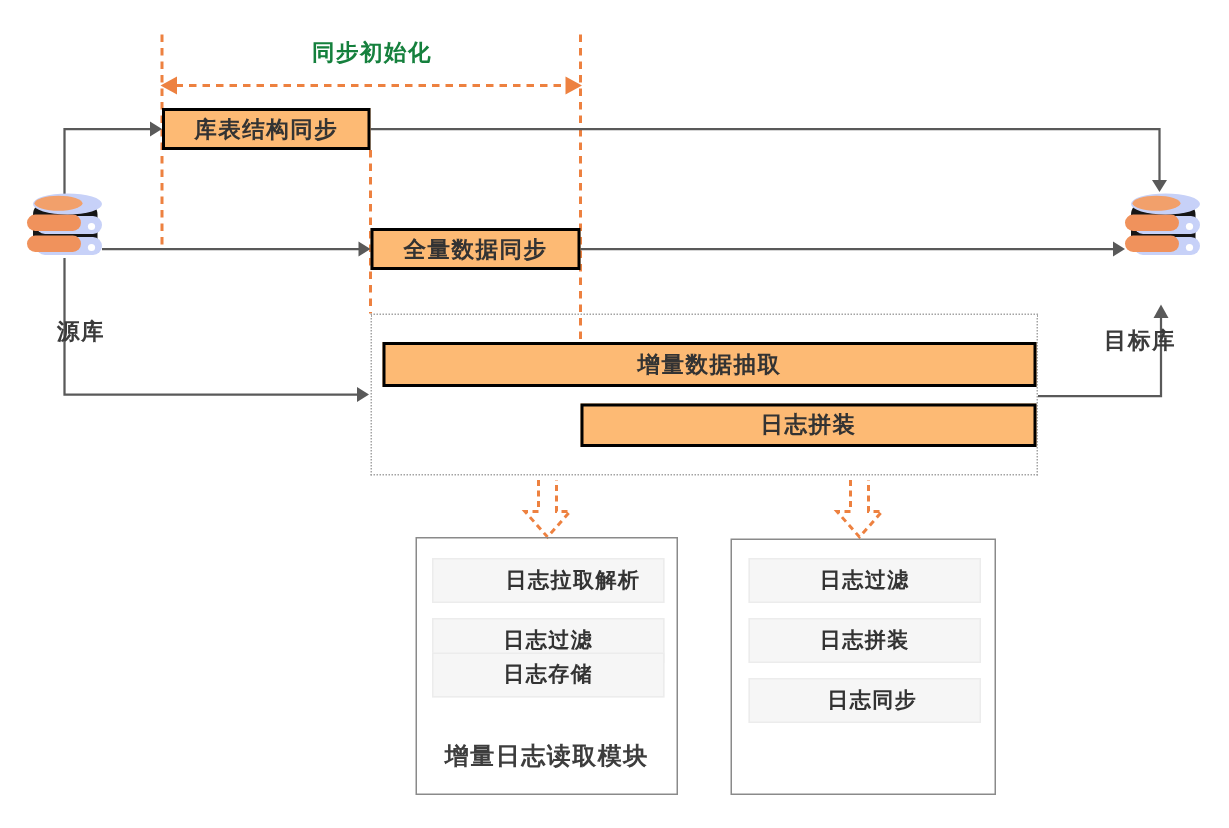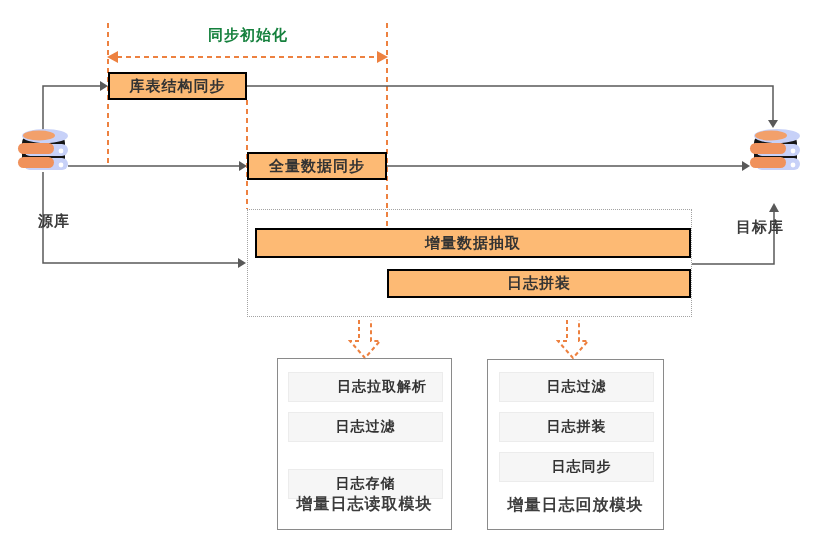--- a/index.html
+++ b/index.html
@@ -114,24 +114,23 @@
   <div class="dotted-container"></div>
   <div class="node-box" style="left:255px;top:228px;width:436px;height:30px;">增量数据抽取</div>
   <div class="node-box" style="left:387px;top:269px;width:304px;height:29px;">日志拼装</div>
 
   <div class="db-label" style="left:24px;top:182px;margin-top:30px;">源库</div>
   <div class="db-label" style="left:730px;top:182px;margin-top:36px;">目标库</div>
 
   <div class="module-box" style="left:277px;top:358px;width:175px;height:172px;">
     <div class="module-item" style="top:13px;padding-left:33px;">日志拉取解析</div>
     <div class="module-item" style="top:53px;">日志过滤</div>
-    <div class="module-item" style="top:110px;">日志存储</div>
+    <div class="module-item" style="top:76px;">日志存储</div>
     <div class="module-title">增量日志读取模块</div>
   </div>
 
   <div class="module-box" style="left:487px;top:359px;width:177px;height:171px;">
     <div class="module-item" style="top:12px;left:11px;">日志过滤</div>
     <div class="module-item" style="top:52px;left:11px;">日志拼装</div>
     <div class="module-item" style="top:92px;left:11px;padding-left:10px;">日志同步</div>
-    <div class="module-title">增量日志回放模块</div>
   </div>
 
 </div>
 
 </body></html>

